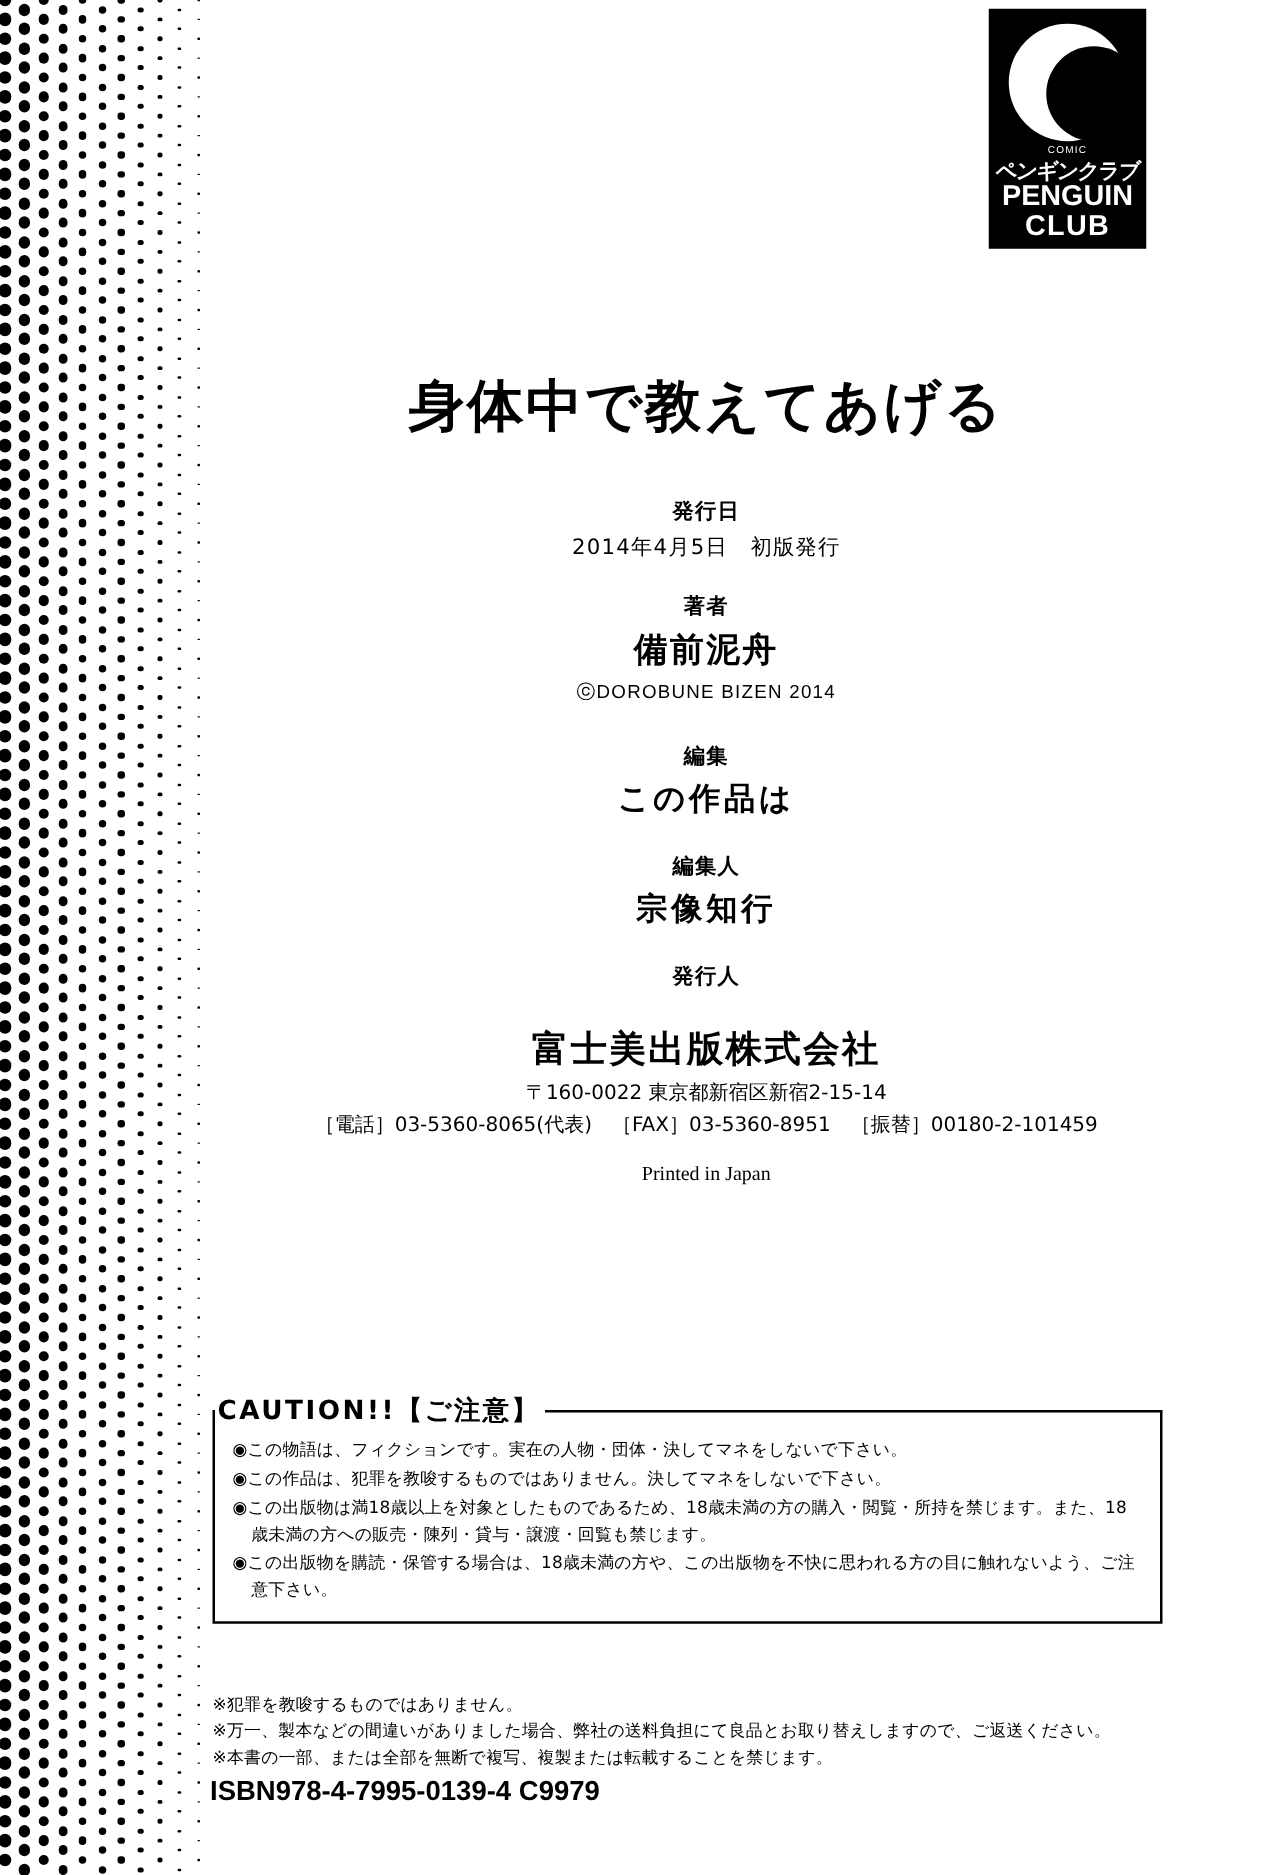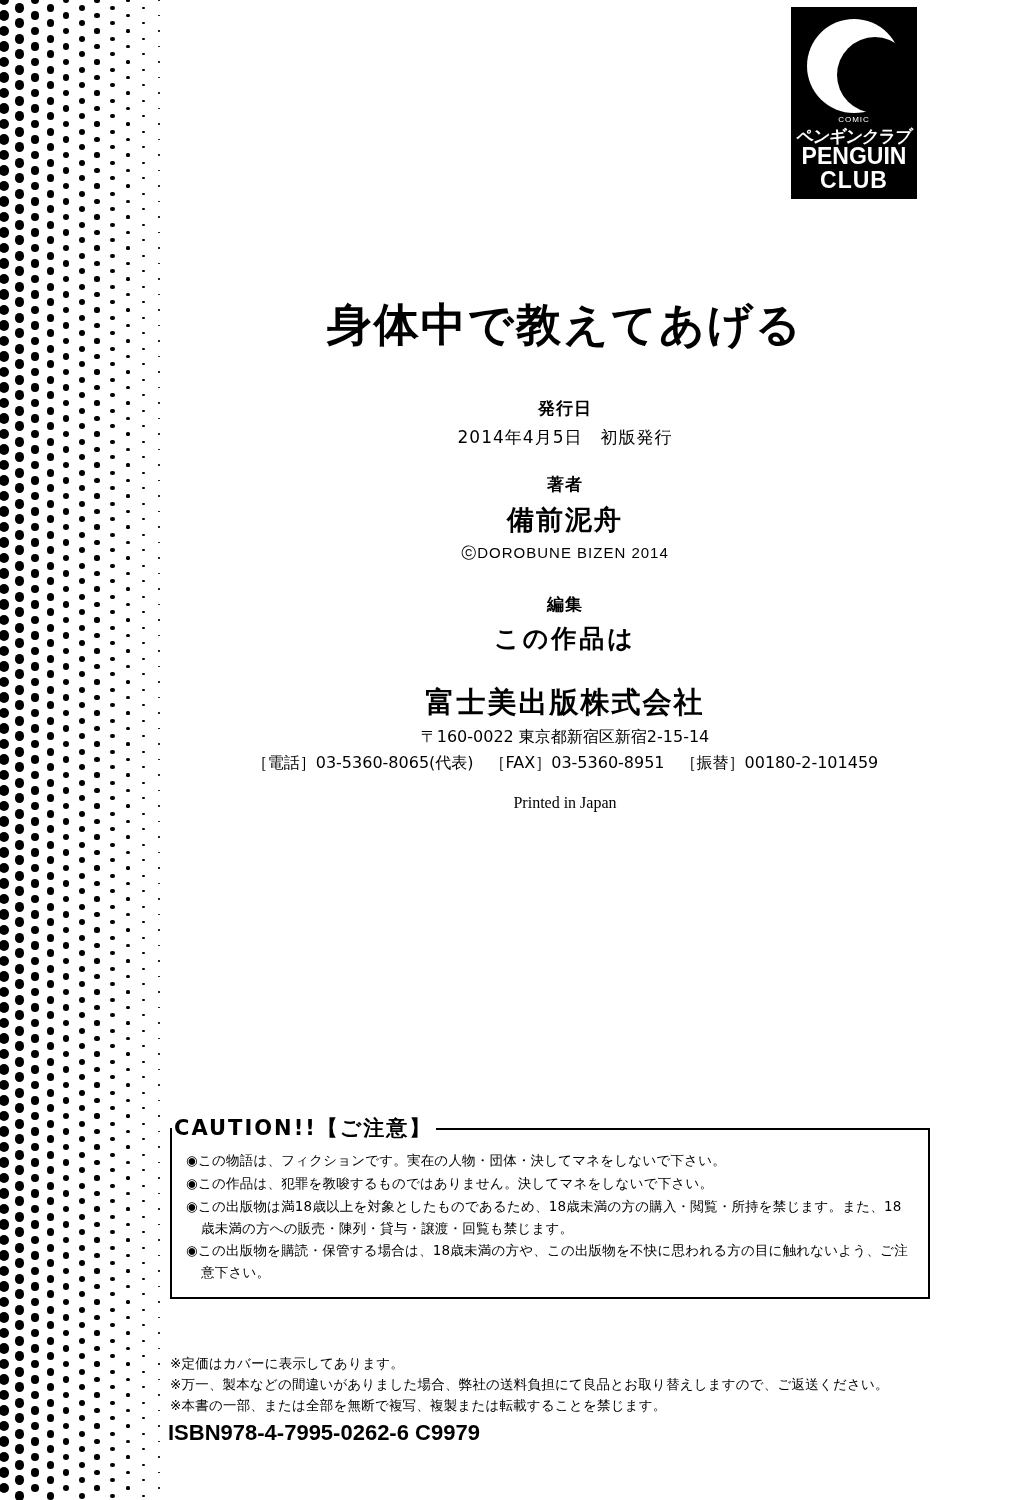--- a/index.html
+++ b/index.html
@@ -1328,22 +1328,27 @@
     <div class="sect-label">著者</div>
     <div class="sect-value bigger">備前泥舟</div>
     <div class="copyline">ⓒDOROBUNE BIZEN 2014</div>
   </div>
 
   <div class="sect" style="margin-bottom:26px;">
     <div class="sect-label">編集</div>
     <div class="sect-value big">この作品は</div>
   </div>
 
+  <div class="sect" style="margin-bottom:26px;">
+    <div class="sect-label">編集人</div>
+    <div class="sect-value big">宗像知行</div>
+  </div>
 
   <div class="sect" style="margin-bottom:28px;">
+    <div class="sect-label">発行人</div>
   </div>
 
   <div class="sect" style="margin-bottom:0;">
     <div class="sect-value" style="font-size:29px;font-weight:bold;letter-spacing:2px;">富士美出版株式会社</div>
     <div class="addr">〒160-0022 東京都新宿区新宿2-15-14</div>
     <div class="tel">［電話］03-5360-8065(代表)　［FAX］03-5360-8951　［振替］00180-2-101459</div>
   </div>
 
   <div class="printed">Printed in Japan</div>
 </div>
@@ -1354,18 +1359,18 @@
     <ul class="caution-list" id="caution-list">
         <li>◉この物語は、フィクションです。実在の人物・団体・決してマネをしないで下さい。</li>
         <li>◉この作品は、犯罪を教唆するものではありません。決してマネをしないで下さい。</li>
         <li>◉この出版物は満18歳以上を対象としたものであるため、18歳未満の方の購入・閲覧・所持を禁じます。また、18歳未満の方への販売・陳列・貸与・譲渡・回覧も禁じます。</li>
         <li>◉この出版物を購読・保管する場合は、18歳未満の方や、この出版物を不快に思われる方の目に触れないよう、ご注意下さい。</li>
       </ul>
   </div>
 </div>
 
 <div class="notes" id="notes">
-    <p>※定価はカバーに表示してあります。</p>
+    <p>※犯罪を教唆するものではありません。</p>
     <p>※万一、製本などの間違いがありました場合、弊社の送料負担にて良品とお取り替えしますので、ご返送ください。</p>
     <p>※本書の一部、または全部を無断で複写、複製または転載することを禁じます。</p>
   </div>
 
-<div class="isbn">ISBN978-4-7995-0262-6 C9979</div>
+<div class="isbn">ISBN978-4-7995-0139-4 C9979</div>
 
 </body></html>

